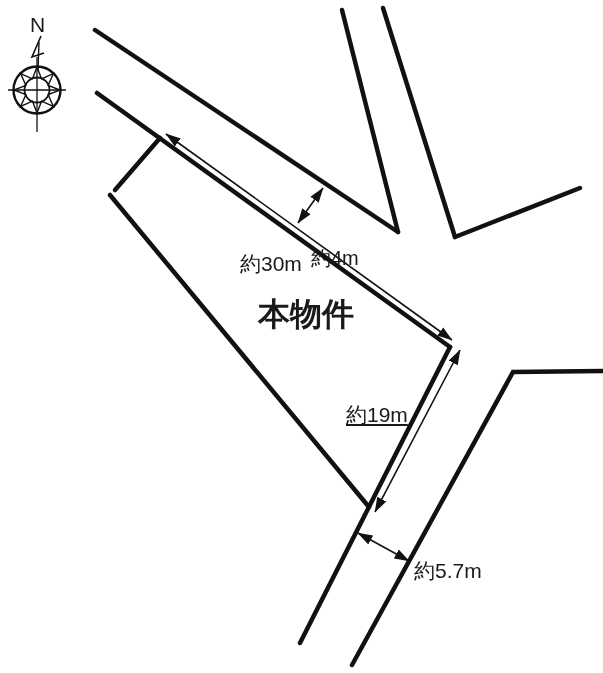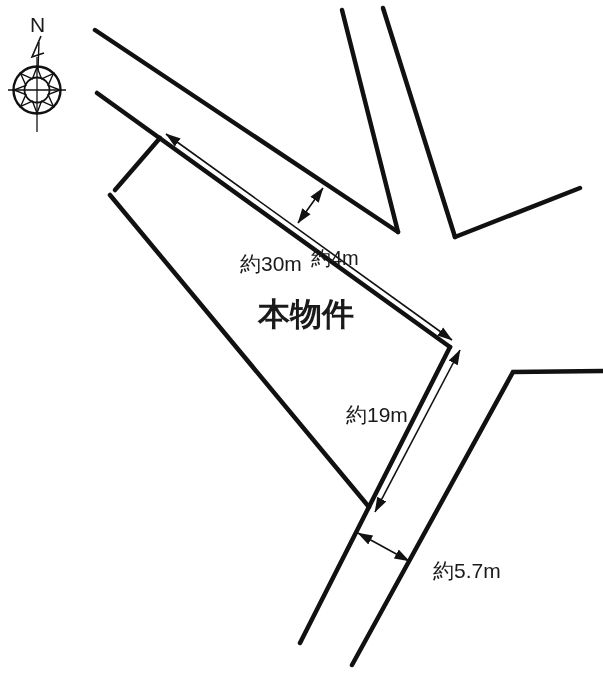--- a/index.html
+++ b/index.html
@@ -48,16 +48,16 @@
       <circle cx="37" cy="90" r="12.5" fill="none" stroke="#111111" stroke-width="1.8"></circle>
       <polygon points="37.0,67.0 41.6,78.9 53.3,73.7 48.1,85.4 60.0,90.0 48.1,94.6 53.3,106.3 41.6,101.1 37.0,113.0 32.4,101.1 20.7,106.3 25.9,94.6 14.0,90.0 25.9,85.4 20.7,73.7 32.4,78.9" fill="none" stroke="#111111" stroke-width="1.4"></polygon>
       <polyline points="41,36 32,57 44,53" fill="none" stroke="#111111" stroke-width="1.6" stroke-linejoin="miter"></polyline>
       <line x1="39" y1="42" x2="38" y2="70" stroke="#111111" stroke-width="1.4"></line>
     </svg>
   <div id="labels-layer">
       <span class="diagram-label" style="left: 30px; top: 14px; font-size: 21px; font-weight: 400;">N</span>
       <span class="diagram-label" style="left: 311px; top: 216px; font-size: 20px; font-weight: 400; margin-top: 32px;">約4m</span>
       <span class="diagram-label" style="left: 240px; top: 253px; font-size: 21px; font-weight: 400;">約30m</span>
       <span class="diagram-label" style="left: 258px; top: 298px; font-size: 32px; font-weight: 700;">本物件</span>
-      <span class="diagram-label" style="left: 346px; top: 404px; font-size: 21px; font-weight: 400;">約19m</span>
-      <span class="diagram-label" style="left: 433px; top: 560px; font-size: 21px; font-weight: 400;">約5.7m</span>
+      <span class="diagram-label" style="left: 346px; top: 404px; font-size: 21px; font-weight: 400; text-decoration: underline;">約19m</span>
+      <span class="diagram-label" style="left: 414px; top: 560px; font-size: 21px; font-weight: 400;">約5.7m</span>
     </div>
 </div>
 
 </body></html>

